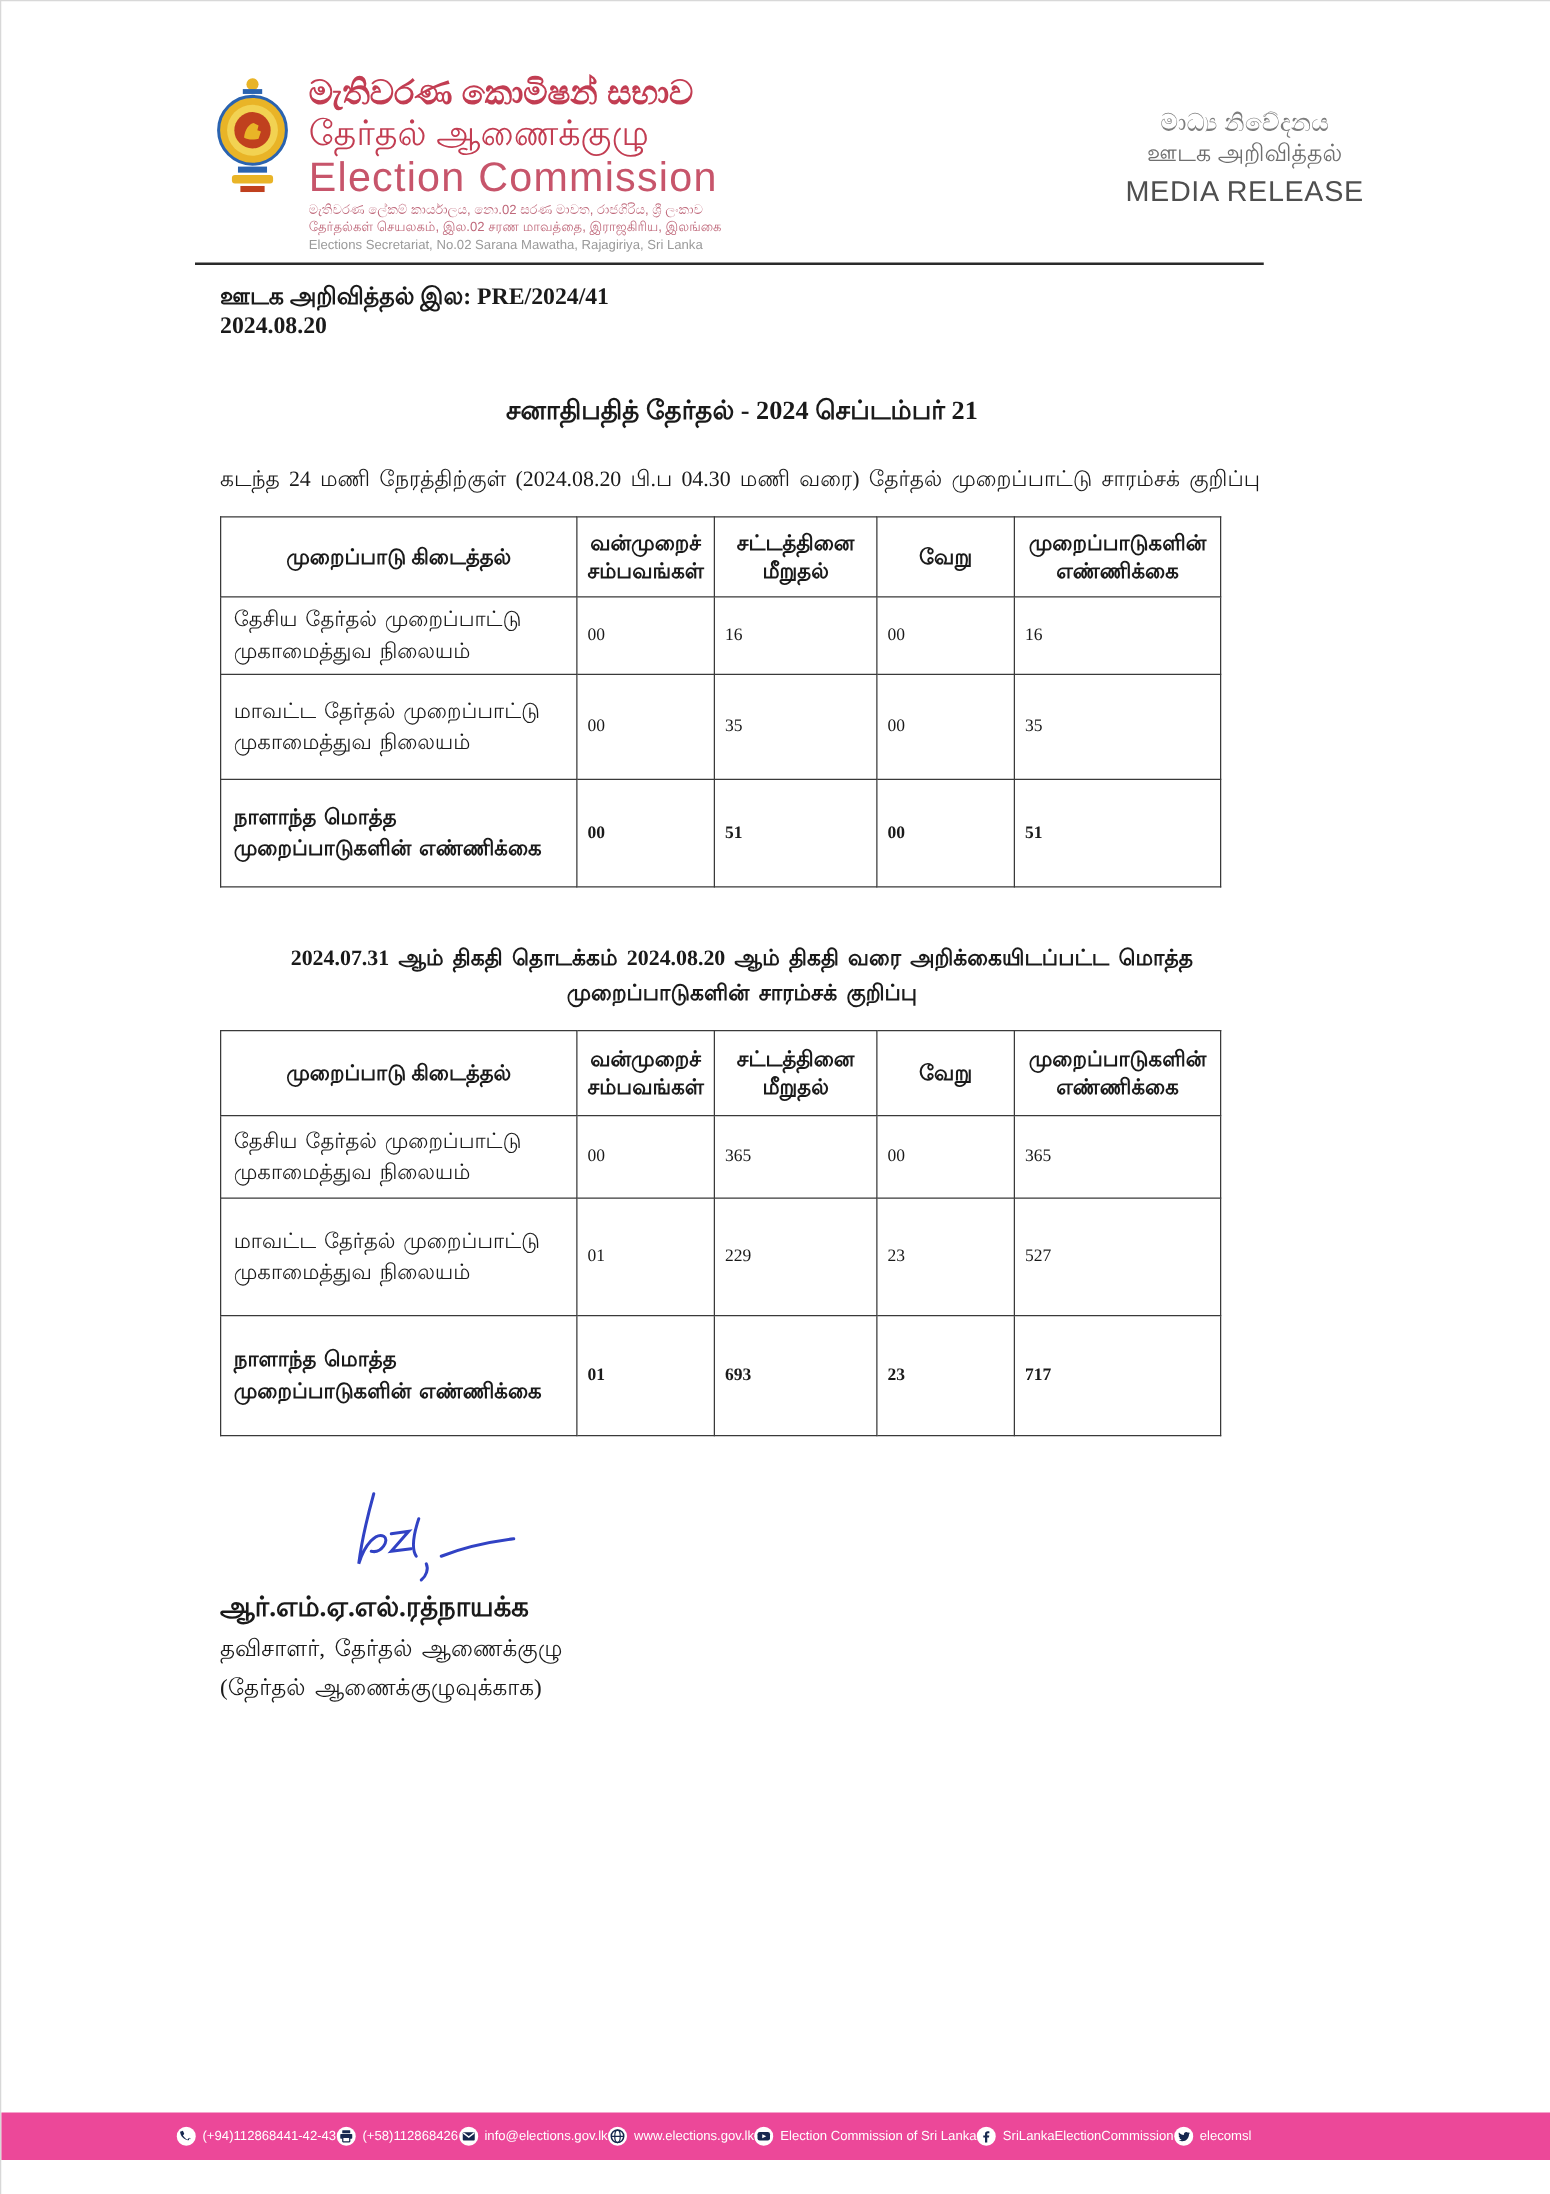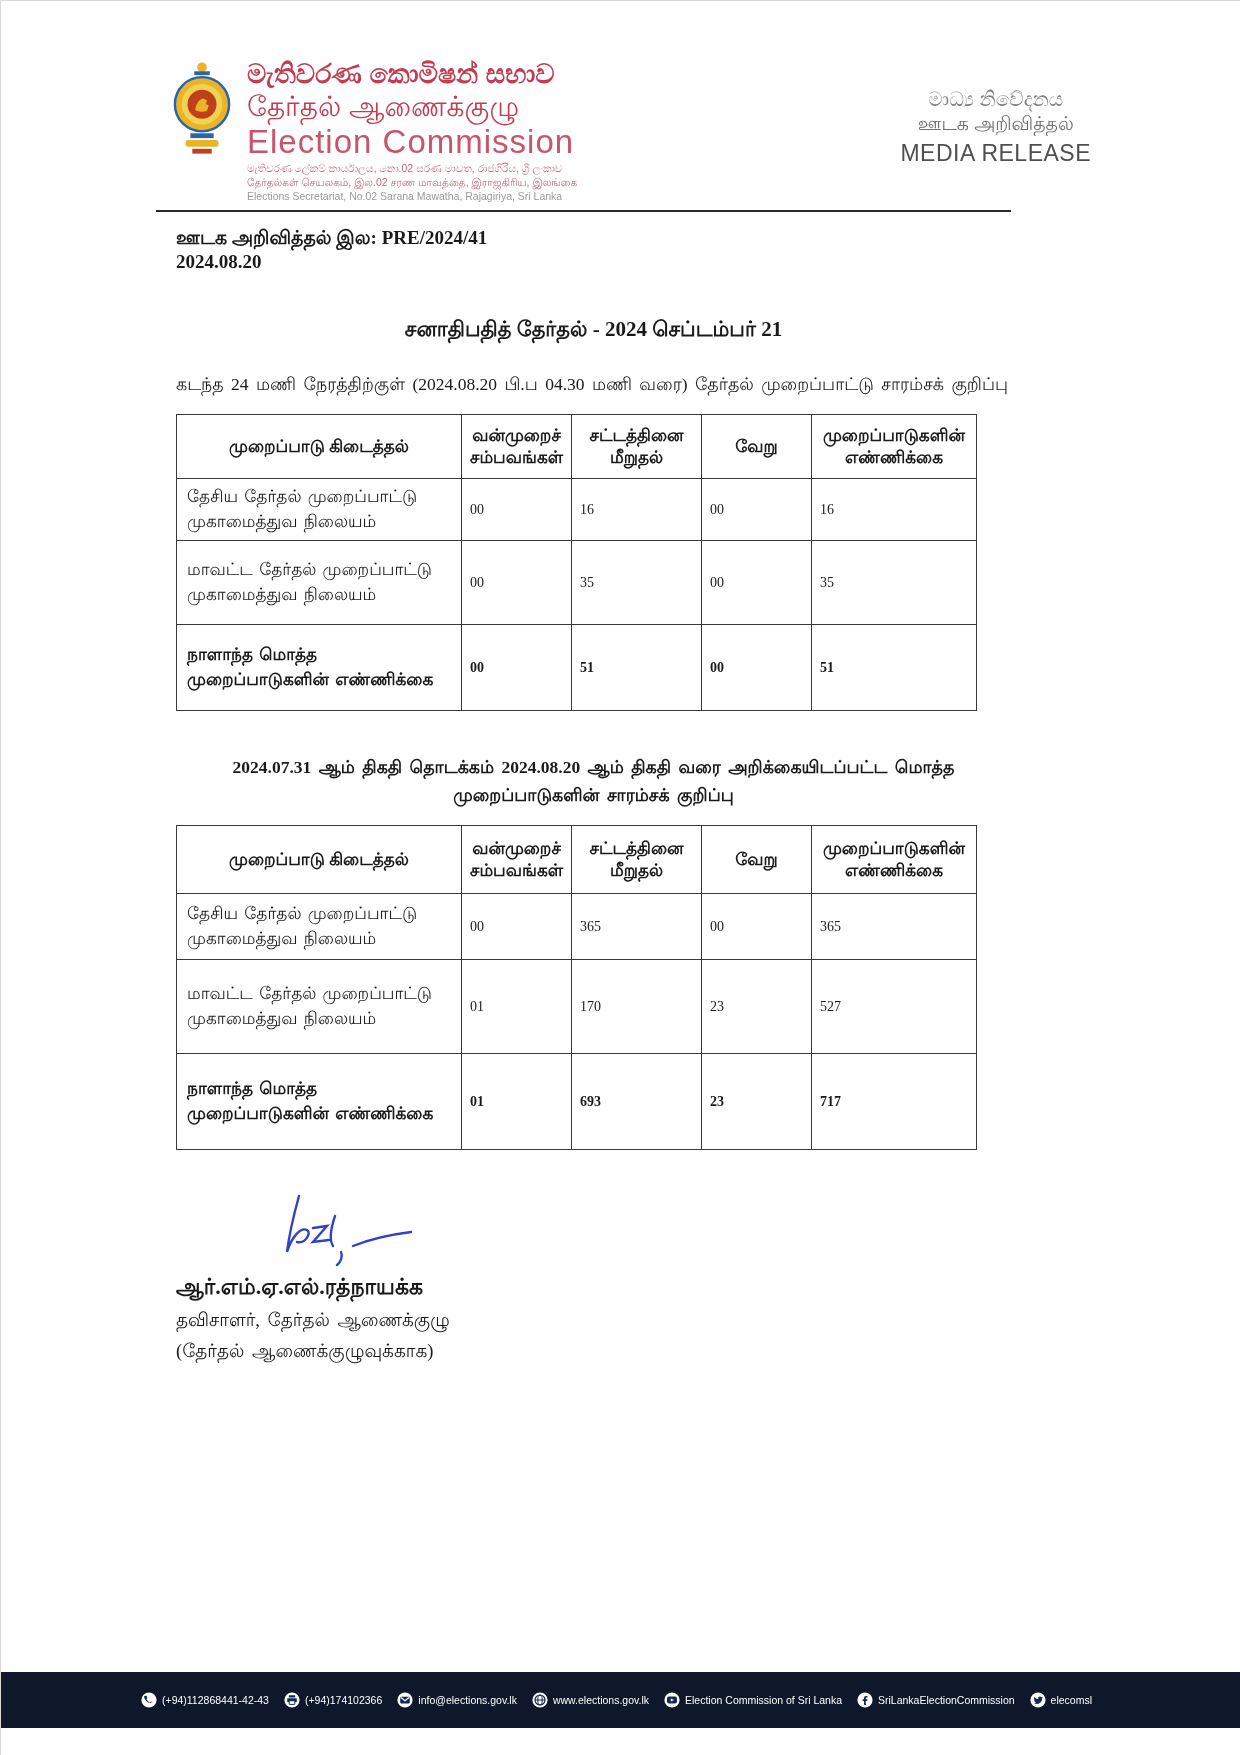--- a/index.html
+++ b/index.html
@@ -38,22 +38,22 @@
   .ctable tr.total td{font-weight:bold;}
   .c0{width:285px;}.c1{width:110px;}.c2{width:130px;}.c3{width:110px;}.c4{width:165px;}
   .between{font-size:17.5px;font-weight:600;text-align:center;line-height:1.6;margin:42px 0 0 0;word-spacing:3px;}
   
   .sig-block{margin-top:40px;}
   .sig-scribble{margin-left:85px;display:block;}
   .sig-name{font-size:22px;font-weight:bold;margin-top:4px;}
   .sig-title,.sig-note{font-size:18.5px;margin-top:8px;word-spacing:3px;}
   
   .foot{
-    position:absolute;left:0;right:0;bottom:28px;height:56px;background:#0f172a;
-    display:flex;align-items:center;gap:15px;padding-left:140px;
+    position:absolute;left:0;right:0;bottom:28px;height:38px;background:#ec4899;
+    display:flex;align-items:center;padding-left:140px;
     font-family:"Liberation Sans", sans-serif;
   }
   .fitem{display:flex;align-items:center;gap:5px;color:#ffffff;font-size:10.5px;white-space:nowrap;}
   .ficon{width:16px;height:16px;flex:0 0 auto;display:block;}
 </style>
 </head>
 <body>
 
 <div class="page">
 
@@ -168,21 +168,21 @@
         <tr style="height:66px;">
           <td class="lbl">தேசிய தேர்தல் முறைப்பாட்டு முகாமைத்துவ நிலையம்</td>
           <td class="num">00</td>
           <td class="num">365</td>
           <td class="num">00</td>
           <td class="num">365</td>
         </tr>
         <tr style="height:94px;">
           <td class="lbl">மாவட்ட தேர்தல் முறைப்பாட்டு முகாமைத்துவ நிலையம்</td>
           <td class="num">01</td>
-          <td class="num">170</td>
+          <td class="num">229</td>
           <td class="num">23</td>
           <td class="num">527</td>
         </tr>
         <tr class="total" style="height:96px;">
           <td class="lbl">நாளாந்த மொத்த முறைப்பாடுகளின் எண்ணிக்கை</td>
           <td class="num">01</td>
           <td class="num">693</td>
           <td class="num">23</td>
           <td class="num">717</td>
         </tr>
@@ -214,21 +214,21 @@
         </svg>
       <span>(+94)112868441-42-43</span>
     </div>
     <div class="fitem">
       <svg class="ficon" viewBox="0 0 16 16">
           <circle cx="8" cy="8" r="7.6" fill="#fff"></circle>
           <rect x="4.8" y="3.2" width="6.4" height="2.4" rx=".4" fill="#16284f"></rect>
           <rect x="3.2" y="6.2" width="9.6" height="3.8" rx=".6" fill="#16284f"></rect>
           <rect x="5.2" y="8.8" width="5.6" height="3.6" rx=".4" fill="#fff" stroke="#16284f"></rect>
         </svg>
-      <span>(+94)174102366</span>
+      <span>(+58)112868426</span>
     </div>
     <div class="fitem">
       <svg class="ficon" viewBox="0 0 16 16">
           <circle cx="8" cy="8" r="7.6" fill="#fff"></circle>
           <rect x="3.2" y="4.8" width="9.6" height="6.6" rx=".8" fill="#16284f"></rect>
           <path d="M3.6 5.3L8 8.7l4.4-3.4" fill="none" stroke="#fff" stroke-width="1.1"></path>
         </svg>
       <span>info@elections.gov.lk</span>
     </div>
     <div class="fitem">

